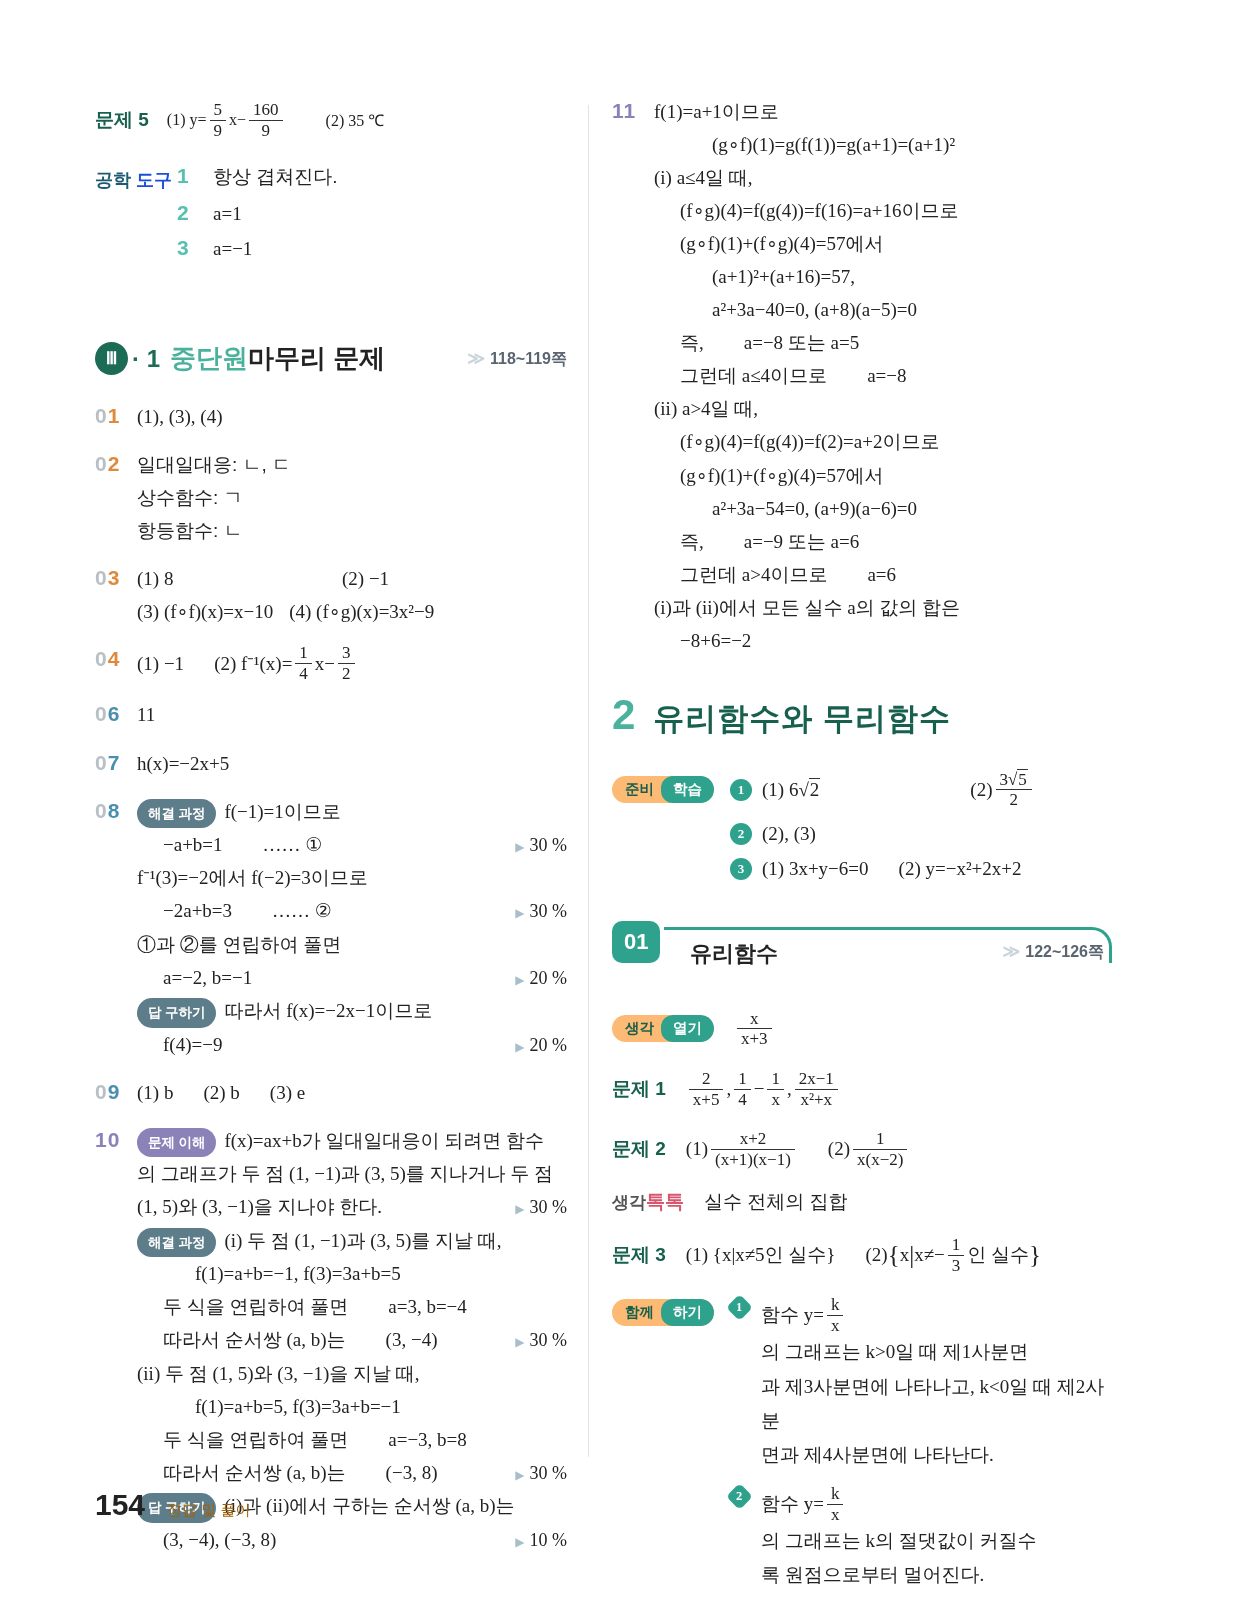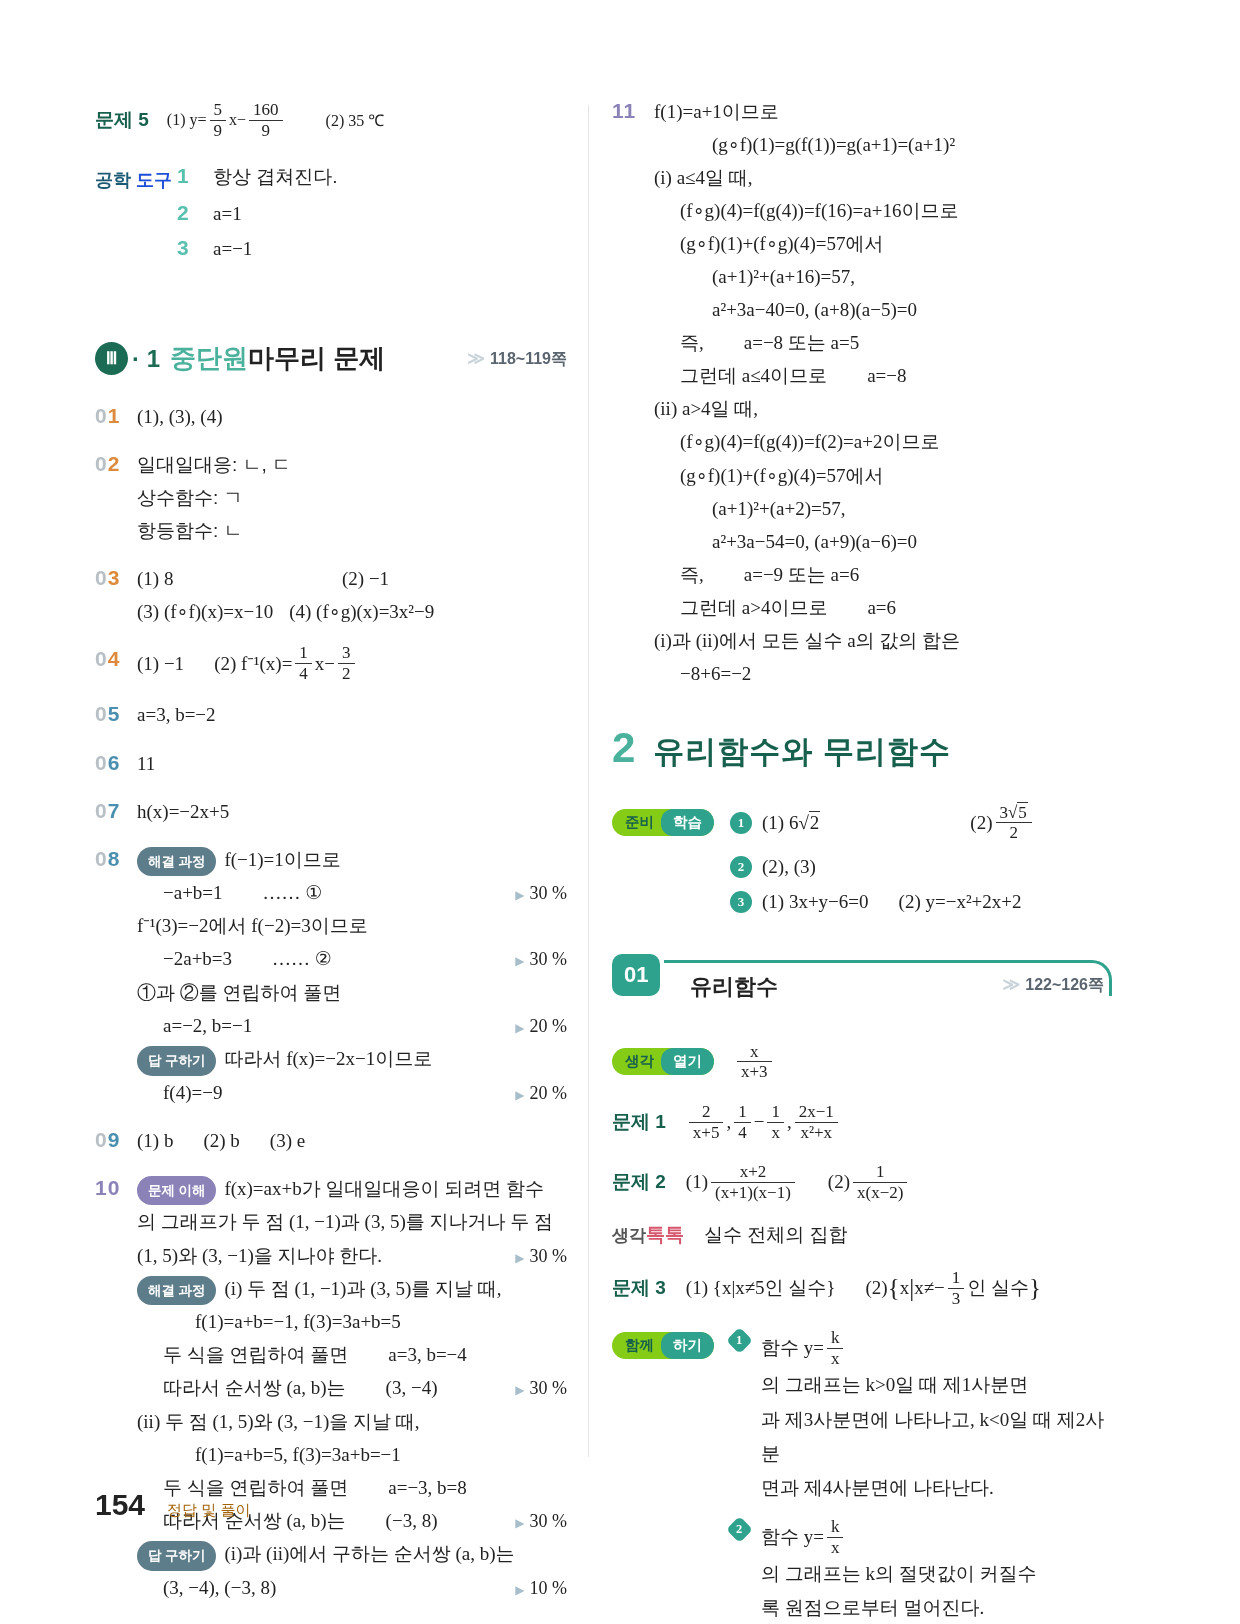--- a/index.html
+++ b/index.html
@@ -32,21 +32,21 @@
           font-family:"Liberation Serif", serif; font-size:17px; line-height:1.15; margin:0 3px; }
   .frac .fn { display:block; padding:0 4px; }
   .frac .fd { display:block; border-top:1.4px solid #333; padding:0 4px; }
   .rad { border-top:1.4px solid #333; padding:0 1px; }
 
   
   .badge { display:inline-block; border-radius:999px; color:#ffffff; font-size:13.5px; font-weight:bold;
            padding:3px 11px; margin-right:8px; vertical-align:2px; white-space:nowrap; }
   .badge.slate  { background:#5e7d8a; }
   .badge.purple { background:#8b82b8; }
-  .tbadge { display:inline-flex; align-items:center; border-radius:999px; background:#84cc16;
+  .tbadge { display:inline-flex; align-items:center; border-radius:999px; background:#fdba74;
             font-size:14.5px; font-weight:bold; overflow:hidden; white-space:nowrap; }
   .tbadge .ta { color:#17604d; padding:4px 7px 4px 13px; }
   .tbadge .tb { background:#2fa28d; color:#fff; border-radius:12px; padding:4px 12px; }
 
   
   .cmark { display:inline-flex; width:22px; height:22px; border-radius:50%; background:#2fa28d;
            color:#fff; font-size:13px; font-weight:bold; align-items:center; justify-content:center;
            flex:none; margin-right:10px; vertical-align:middle; }
   .dmark { display:inline-flex; width:19px; height:19px; border-radius:5px; background:#2fa28d;
            transform:rotate(45deg); align-items:center; justify-content:center; flex:none;
@@ -200,24 +200,20 @@
             <span class="fd">4</span>
           </span>
         <span>x−</span>
         <span class="frac">
             <span class="fn">3</span>
             <span class="fd">2</span>
           </span>
       </div>
     </div>
 
-    <div class="item">
-      <div class="no blue"><span class="g">0</span><span>5</span></div>
-      <div class="ibody math">a=3, b=−2</div>
-    </div>
 
     <div class="item">
       <div class="no blue"><span class="g">0</span><span>6</span></div>
       <div class="ibody math">11</div>
     </div>
 
     <div class="item">
       <div class="no blue"><span class="g">0</span><span>7</span></div>
       <div class="ibody math">h(x)=−2x+5</div>
     </div>
@@ -326,21 +322,20 @@
             <span>즉,</span>
             <span class="gap40">a=−8 또는 a=5</span>
           </div>
         <div class="ln ind1">
             <span>그런데 a≤4이므로</span>
             <span class="gap40">a=−8</span>
           </div>
         <div class="ln">(ii) a&gt;4일 때,</div>
         <div class="ln ind1">(f∘g)(4)=f(g(4))=f(2)=a+2이므로</div>
         <div class="ln ind1">(g∘f)(1)+(f∘g)(4)=57에서</div>
-        <div class="ln ind2">(a+1)²+(a+2)=57,</div>
         <div class="ln ind2">a²+3a−54=0,  (a+9)(a−6)=0</div>
         <div class="ln ind1">
             <span>즉,</span>
             <span class="gap40">a=−9 또는 a=6</span>
           </div>
         <div class="ln ind1">
             <span>그런데 a&gt;4이므로</span>
             <span class="gap40">a=6</span>
           </div>
         <div class="ln">(i)과 (ii)에서 모든 실수 a의 값의 합은</div>

